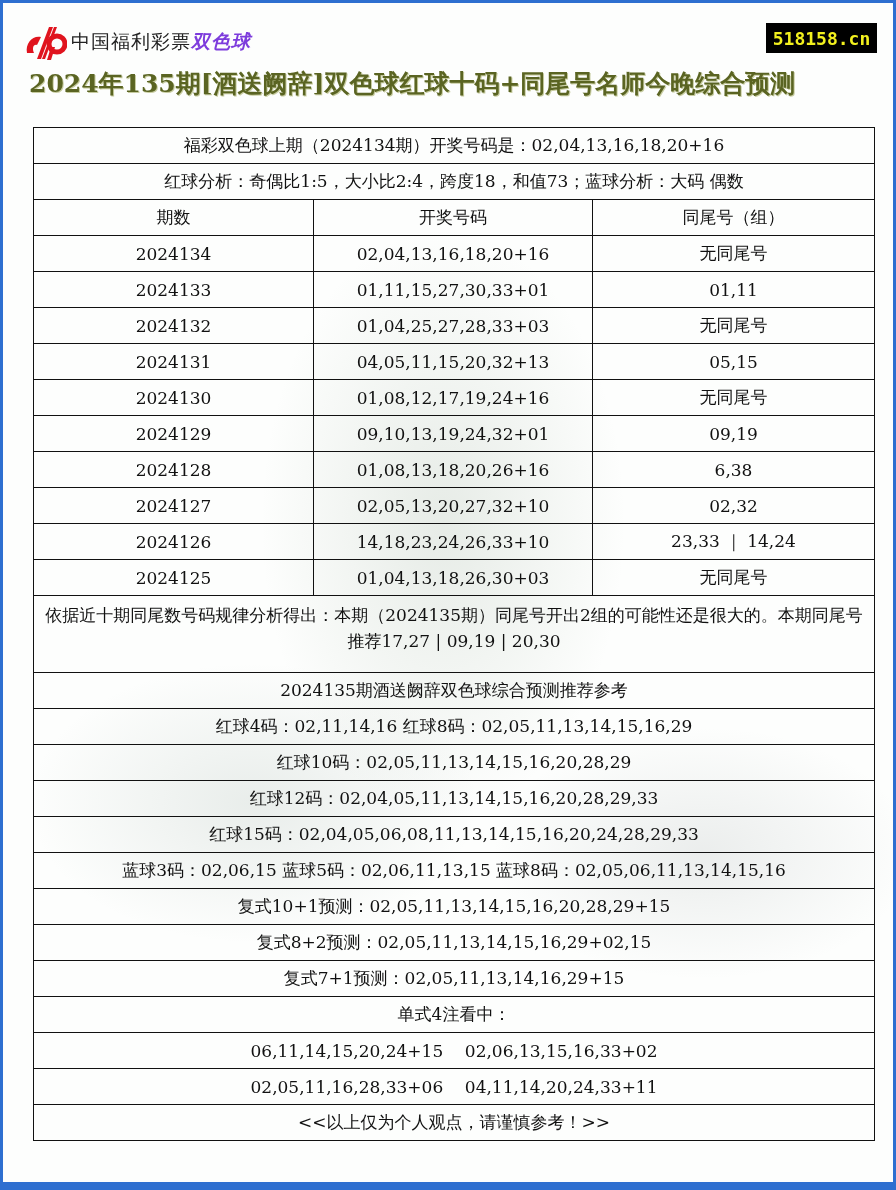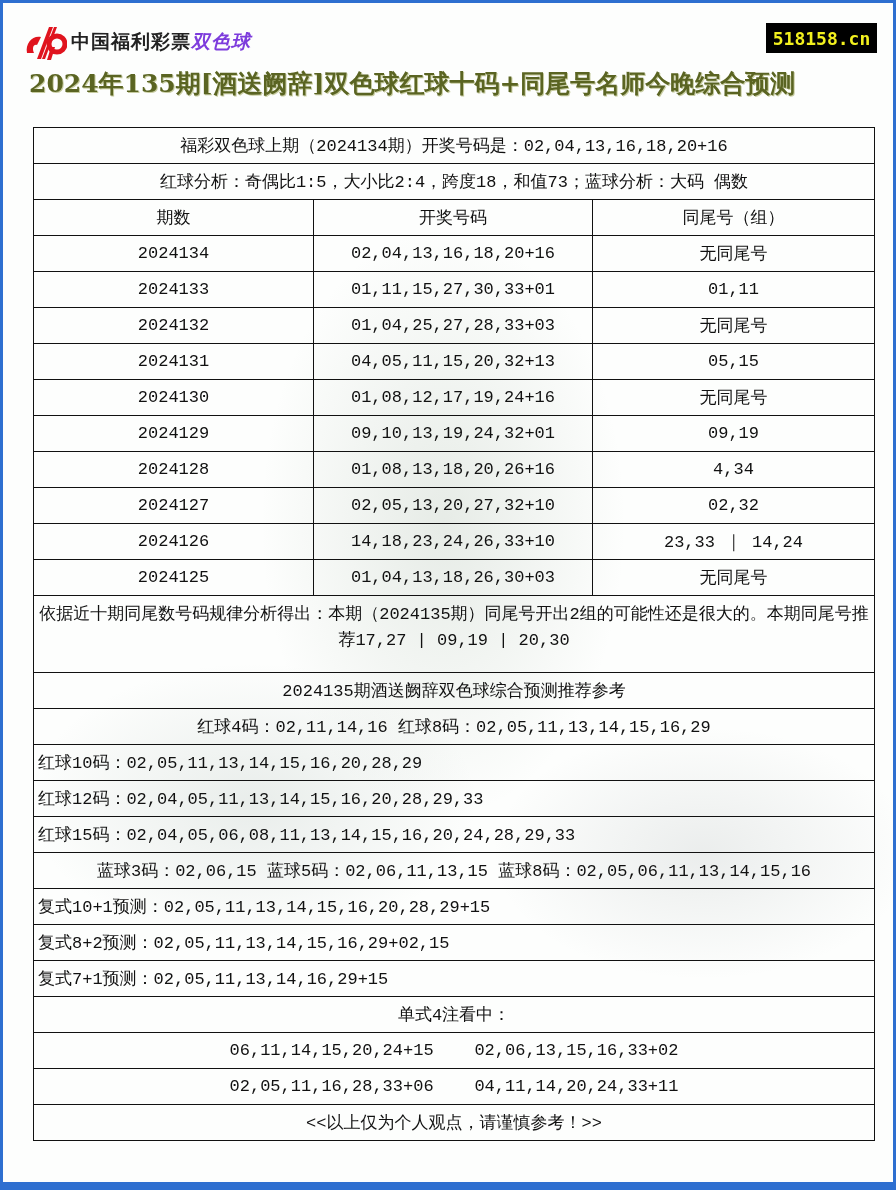--- a/index.html
+++ b/index.html
@@ -21,21 +21,21 @@
       radial-gradient(ellipse 300px 180px at 700px 850px, rgba(140,150,150,0.16), rgba(255,255,255,0) 70%),
       #fdfefd;
   }
   .logo {
     position: absolute; left: 20px; top: 20px; height: 38px;
     display: flex; align-items: center;
   }
   .logo-mark { width: 44px; height: 38px; }
   .logo-text {
     margin-left: 4px; font-family: "DejaVu Sans", sans-serif;
-    font-size: 19px; font-weight: bold; color: #222; letter-spacing: 1px;
+    font-size: 19px; font-weight: normal; color: #222; letter-spacing: 1px;
   }
   .logo-accent {
     font-family: Liberation Mono, monospace; font-size: 19px; font-weight: bold;
     font-style: italic; color: #7d3cdc; letter-spacing: 1px;
   }
   .site-badge {
     position: absolute; left: 763px; top: 20px; width: 111px; height: 30px;
     background: #000; color: #f2f01e;
     font-family: "DejaVu Sans Mono", "Liberation Mono", monospace;
     font-size: 18px; font-weight: bold;
@@ -44,28 +44,28 @@
   .page-title {
     position: absolute; left: 26px; top: 64px; width: 850px;
     font-family: "DejaVu Serif", "Liberation Serif", serif;
     font-size: 25px; color: #5a6422; white-space: nowrap;
     text-shadow: 1px 1px 0 #c7cca0;
     font-weight: bold;
   }
   table.main {
     position: absolute; left: 30px; top: 124px; width: 841px;
     border-collapse: collapse; table-layout: fixed;
-    font-size: 17px; color: #111; font-family: Liberation Mono, monospace;
+    font-size: 17px; color: #111;
   }
   table.main td {
     border: 1.5px solid #111; height: 35px; padding: 0 4px;
     text-align: center; white-space: nowrap; overflow: hidden;
     background: transparent;
   }
-  table.main td.left { text-align: left; padding-left: 4px; }
+  table.main td.left { text-align: center; padding-left: 4px; }
   table.main td.wrap { white-space: normal; text-align: center; line-height: 26px; height: 70px; vertical-align: top; padding-top: 6px; }
   .col1 { width: 280px; } .col2 { width: 279px; } .col3 { width: 282px; }
 </style>
 </head>
 <body>
 
 <div class="frame">
 
   <div class="logo">
     <svg class="logo-mark" viewBox="0 0 44 38">
@@ -127,21 +127,21 @@
         <td>无同尾号</td>
       </tr>
       <tr>
         <td>2024129</td>
         <td>09,10,13,19,24,32+01</td>
         <td>09,19</td>
       </tr>
       <tr>
         <td>2024128</td>
         <td>01,08,13,18,20,26+16</td>
-        <td>4,34</td>
+        <td>6,38</td>
       </tr>
       <tr>
         <td>2024127</td>
         <td>02,05,13,20,27,32+10</td>
         <td>02,32</td>
       </tr>
       <tr>
         <td>2024126</td>
         <td>14,18,23,24,26,33+10</td>
         <td>23,33 ｜ 14,24</td>

